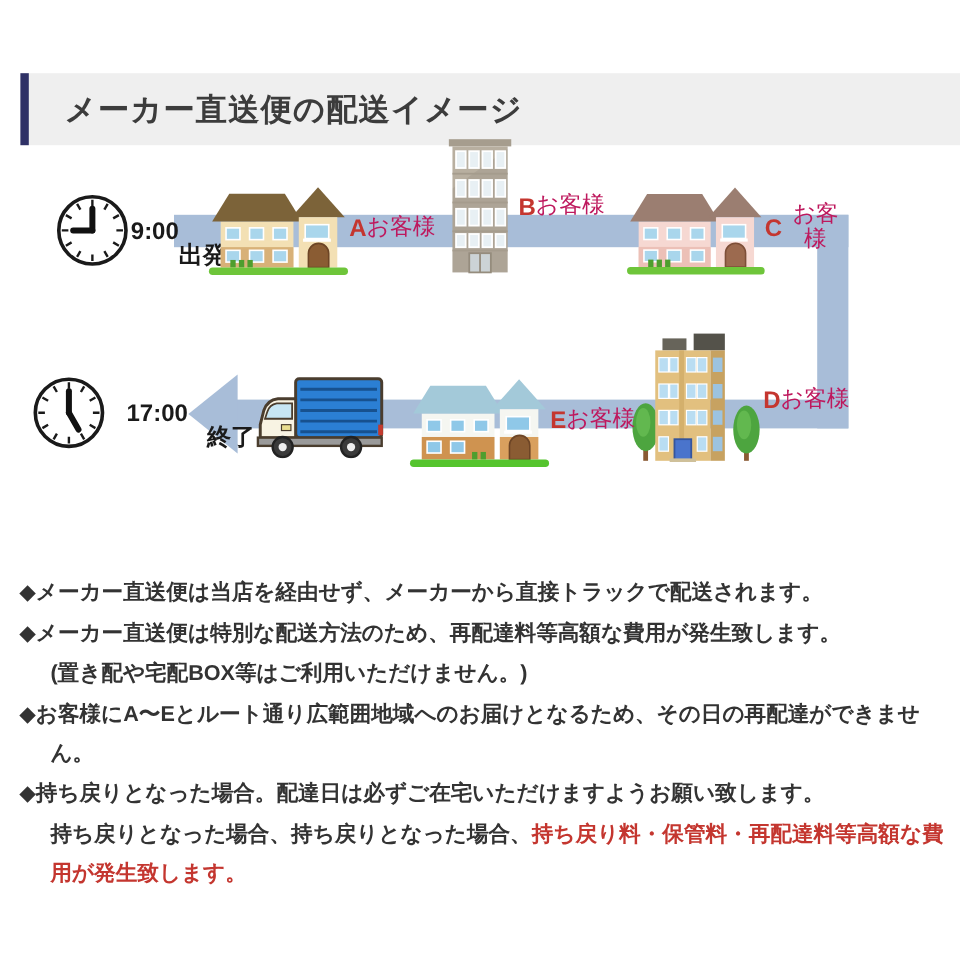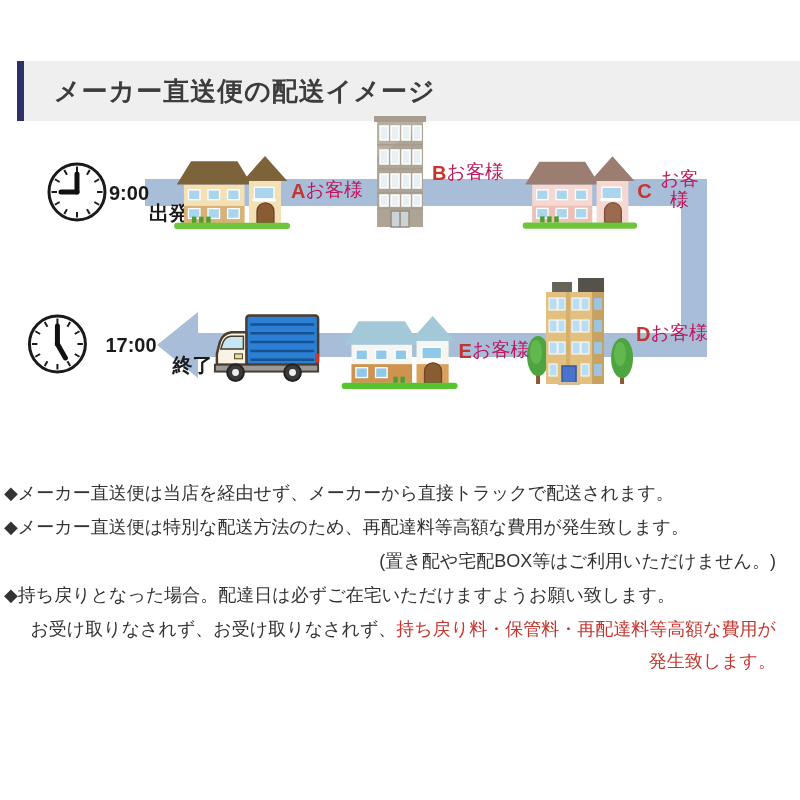--- a/index.html
+++ b/index.html
@@ -33,23 +33,23 @@
   .timepoint,.stop{
     position:absolute;display:flex;flex-direction:row;align-items:center;
     transform:translateX(-50%);z-index:3;text-align:center;
   }
   .time{font-size:20px;font-weight:600;color:#1a1a1a;line-height:23px;margin-top:44px;}
   .time:first-of-type{margin-top:3px;}
   .stop-id{margin-top:3px;font-size:20px;font-weight:600;line-height:22px;color:var(--alert-red);}
   .stop-name{font-size:19px;line-height:21px;color:#be185d;}
   .truck{position:absolute;left:210px;top:212px;z-index:5;}
   
-  .notes{position:absolute;left:4px;top:477px;width:772px;font-size:18px;line-height:32px;color:var(--text);}
+  .notes{position:absolute;left:16px;top:477px;width:772px;font-size:18px;line-height:32px;color:var(--text);font-weight:bold;}
   .note{margin:0 0 2px 0;padding-left:26px;text-indent:-26px;}
-  .note.cont{text-indent:0;text-align:right;}
+  .note.cont{text-indent:0;}
   .red{color:var(--alert-red);}
 </style>
 </head>
 <body>
 
 <div class="header">
   <h1>メーカー直送便の配送イメージ</h1>
 </div>
 
 <div class="diagram">
@@ -295,15 +295,16 @@
       <circle cx="84" cy="61" r="8.5" fill="#3a3a3a" stroke="#222222" stroke-width="2"></circle>
       <circle cx="84" cy="61" r="3.5" fill="#eeeeee"></circle>
     </svg>
   </div>
 </div>
 
 <div class="notes">
   <p class="note"><span>◆メーカー直送便は当店を経由せず、メーカーから直接トラックで配送されます。</span></p>
   <p class="note"><span>◆メーカー直送便は特別な配送方法のため、再配達料等高額な費用が発生致します。</span></p>
   <p class="note cont"><span>(置き配や宅配BOX等はご利用いただけません。)</span></p>
+  <p class="note"><span>◆お客様にA〜Eとルート通り広範囲地域へのお届けとなるため、その日の再配達ができません。</span></p>
   <p class="note"><span>◆持ち戻りとなった場合。配達日は必ずご在宅いただけますようお願い致します。</span></p>
-  <p class="note cont"><span>お受け取りなされず、お受け取りなされず、</span><span class="red">持ち戻り料・保管料・再配達料等高額な費用が発生致します。</span></p>
+  <p class="note cont"><span>持ち戻りとなった場合、持ち戻りとなった場合、</span><span class="red">持ち戻り料・保管料・再配達料等高額な費用が発生致します。</span></p>
 </div>
 
 </body></html>

